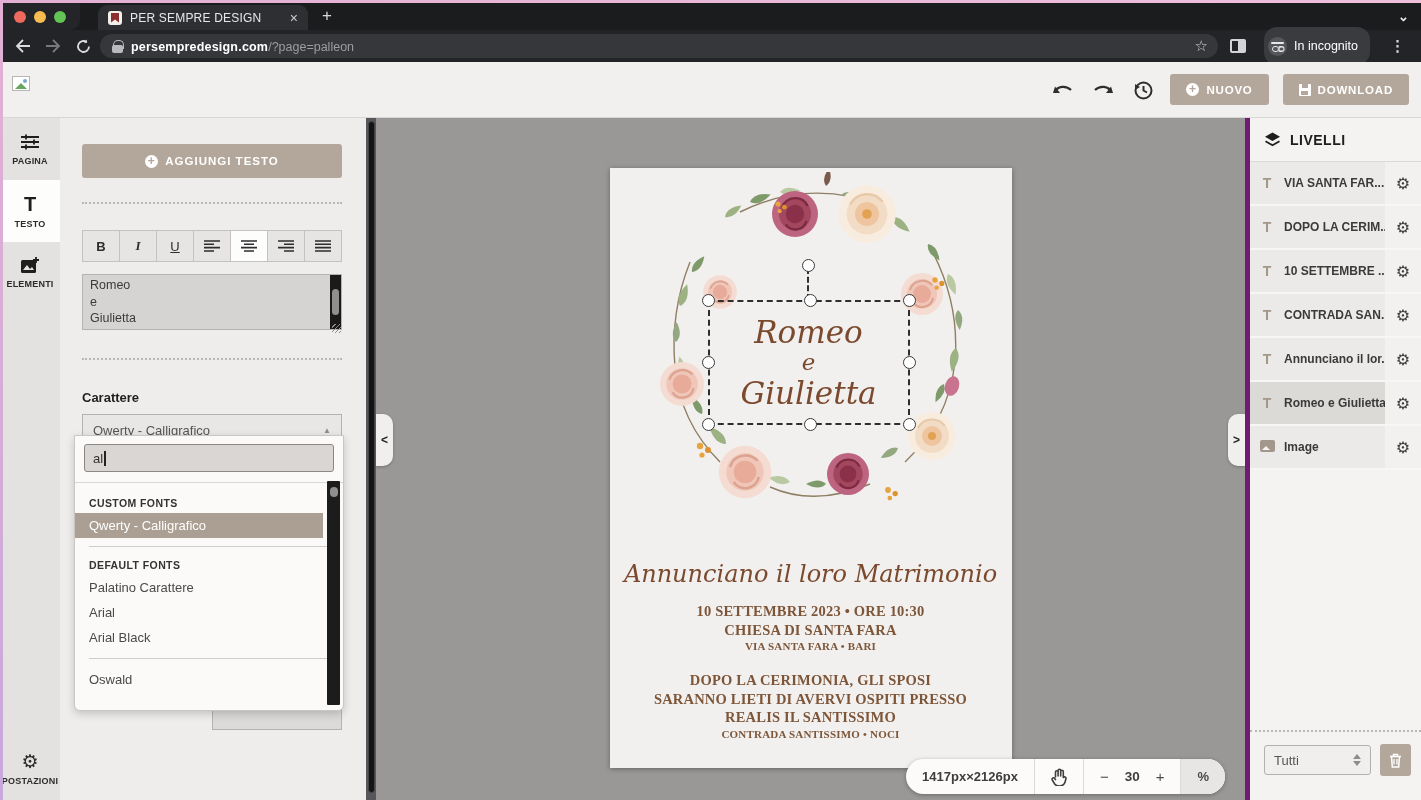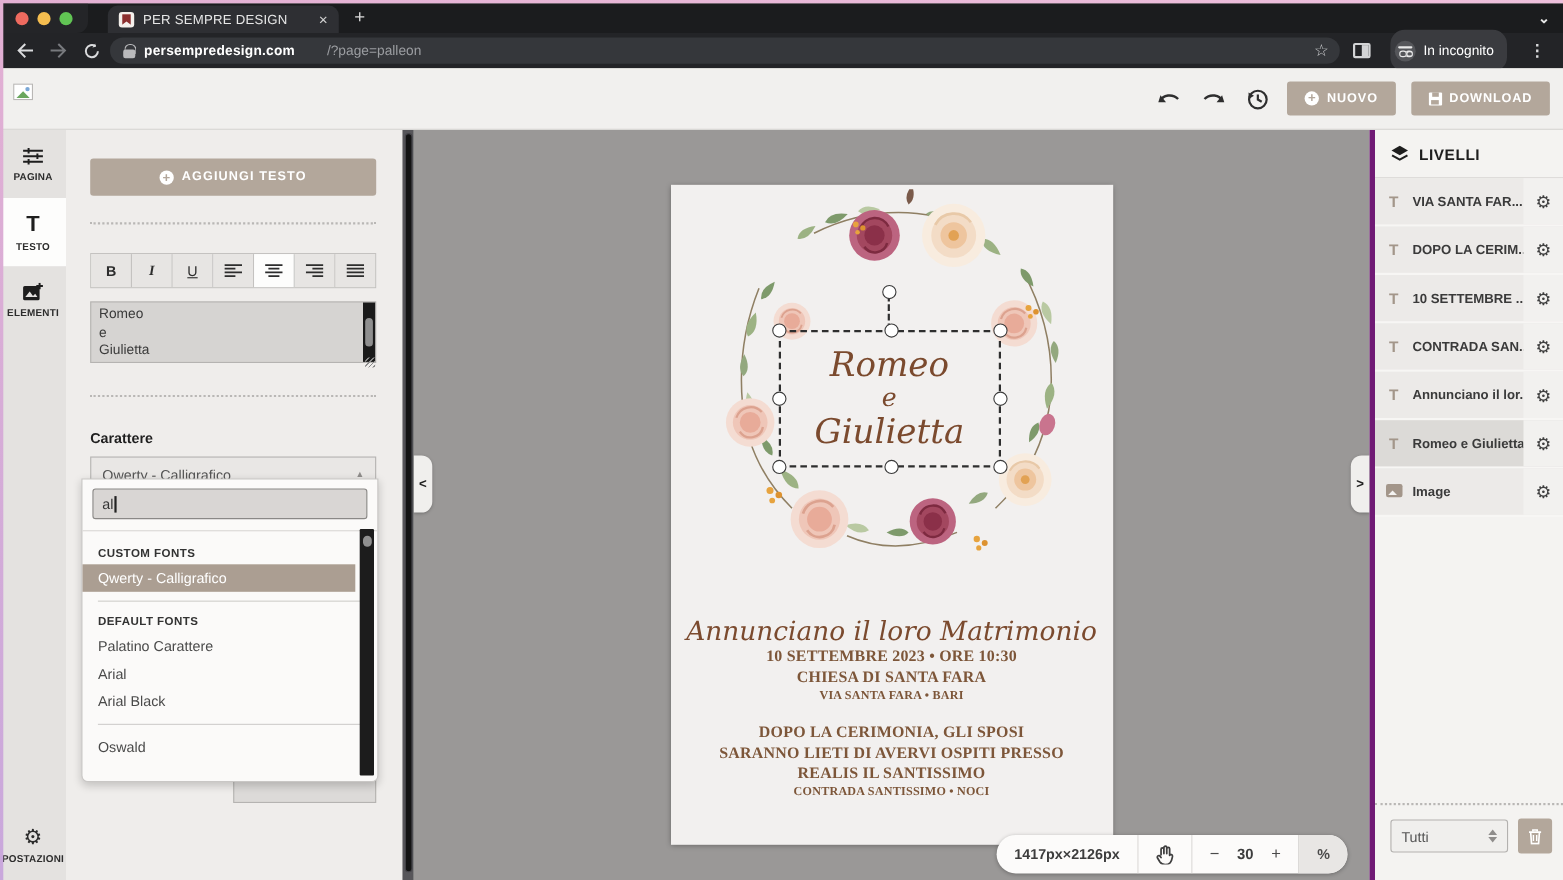--- a/index.html
+++ b/index.html
@@ -33,21 +33,21 @@
   .urlbar { position:absolute; top:30px; left:0; width:100%; height:32px; background:#232427;
     display:flex; align-items:center; padding:0 10px; gap:4px; }
   .nav-ic { width:26px; height:26px; display:flex; align-items:center; justify-content:center; }
   .nav-ic svg { display:block; }
   .omnibox { flex:1; height:24px; background:#35373b; border-radius:12px; display:flex;
     align-items:center; padding:0 10px 0 12px; gap:8px; }
   .omni-lock { width:11px; height:13px; position:relative; flex:none; }
   .omni-lock::before{content:"";position:absolute;left:1px;top:0;width:9px;height:8px;border:1.6px solid #b9babc;border-bottom:none;border-radius:5px 5px 0 0;}
   .omni-lock::after{content:"";position:absolute;left:0;top:5px;width:11px;height:8px;background:#b9babc;border-radius:2px;}
   .omni-url { font-size:12.5px; color:#fff; font-weight:bold; letter-spacing:.2px;}
-  .omni-path { font-size:12.5px; color:#9b9da1; font-weight:normal;margin-left:29px;}
+  .omni-path { font-size:12.5px; color:#9b9da1; font-weight:normal;}
   .omni-star { margin-left:auto; color:#cfd0d2; font-size:15px; }
   .sidepanel-ic { width:16px; height:14px; border:2px solid #d3d4d6; border-radius:2px; position:relative; margin:0 8px;}
   .sidepanel-ic::after{content:"";position:absolute;right:0;top:0;width:6px;height:10px;background:#d3d4d6;}
   .incog { display:flex; align-items:center; gap:7px; background:#3a3b3f; border-radius:13px;
     height:38px; padding:0 12px 0 4px; margin-left:6px;}
   .incog-ic { width:19px; height:19px; border-radius:50%; background:#55565a; position:relative; }
   .incog-ic::before{content:"";position:absolute;left:3px;top:5px;width:13px;height:2.5px;background:#e8e8e8;border-radius:1px;}
   .incog-ic::after{content:"";position:absolute;left:4px;top:9px;width:4.5px;height:4.5px;border:1.5px solid #e8e8e8;border-radius:50%;box-shadow:6px 0 0 -1.5px #55565a,5.5px 0 0 0 #e8e8e8;}
   .incog-label { color:#fff; font-size:12.5px; }
   .kebab { color:#d7d8da; font-size:15px; font-weight:bold; margin-left:10px; padding:0 6px;}
@@ -149,21 +149,21 @@
 
   .script { font-family:"DejaVu Serif", serif; font-style:italic; color:#7b4a2e; }
   .names { position:absolute; left:98px; top:134px; width:202px; height:124px; text-align:center;
     display:flex; flex-direction:column; justify-content:center; z-index:3;}
   .name-line1 { font-size:31px; line-height:1.05;}
   .name-line2 { font-size:23px; line-height:1.2;}
   .name-line3 { font-size:31px; line-height:1.15;}
 
   .invite-block { position:absolute; left:0; top:392px; width:100%; text-align:center;
     font-family:"Liberation Serif", serif; color:#7d5639; }
-  .invite-script { font-size:24px; }
+  .invite-script { font-size:24px; margin-bottom:14px; }
   .inv-line { font-size:14.5px; font-weight:bold; line-height:1.28; letter-spacing:.2px;}
   .inv-line.small { font-size:11px; }
   .inv-gap { height:18px; }
 
   
   .sel-box { position:absolute; left:98px; top:132px; width:202px; height:125px;
     border:2px dashed #2e2e2e; z-index:4; }
   .handle { position:absolute; width:13px; height:13px; background:#fff; border:1.5px solid #3a3a3a;
     border-radius:50%; z-index:5;}
   .rot-line { position:absolute; left:197px; top:100px; width:0; height:32px; border-left:2px dashed #2e2e2e; z-index:4;}

